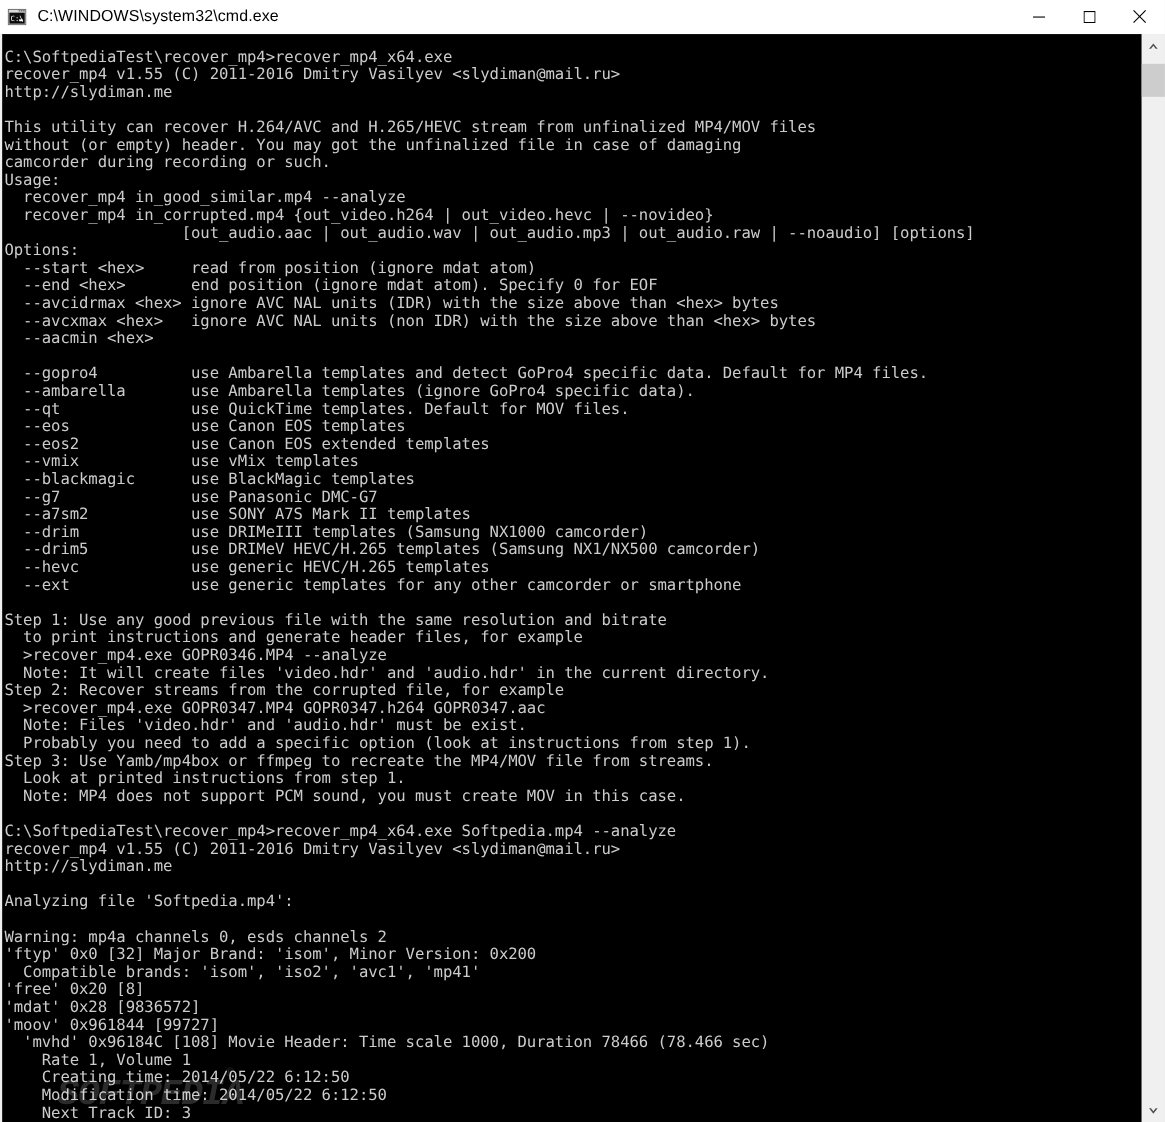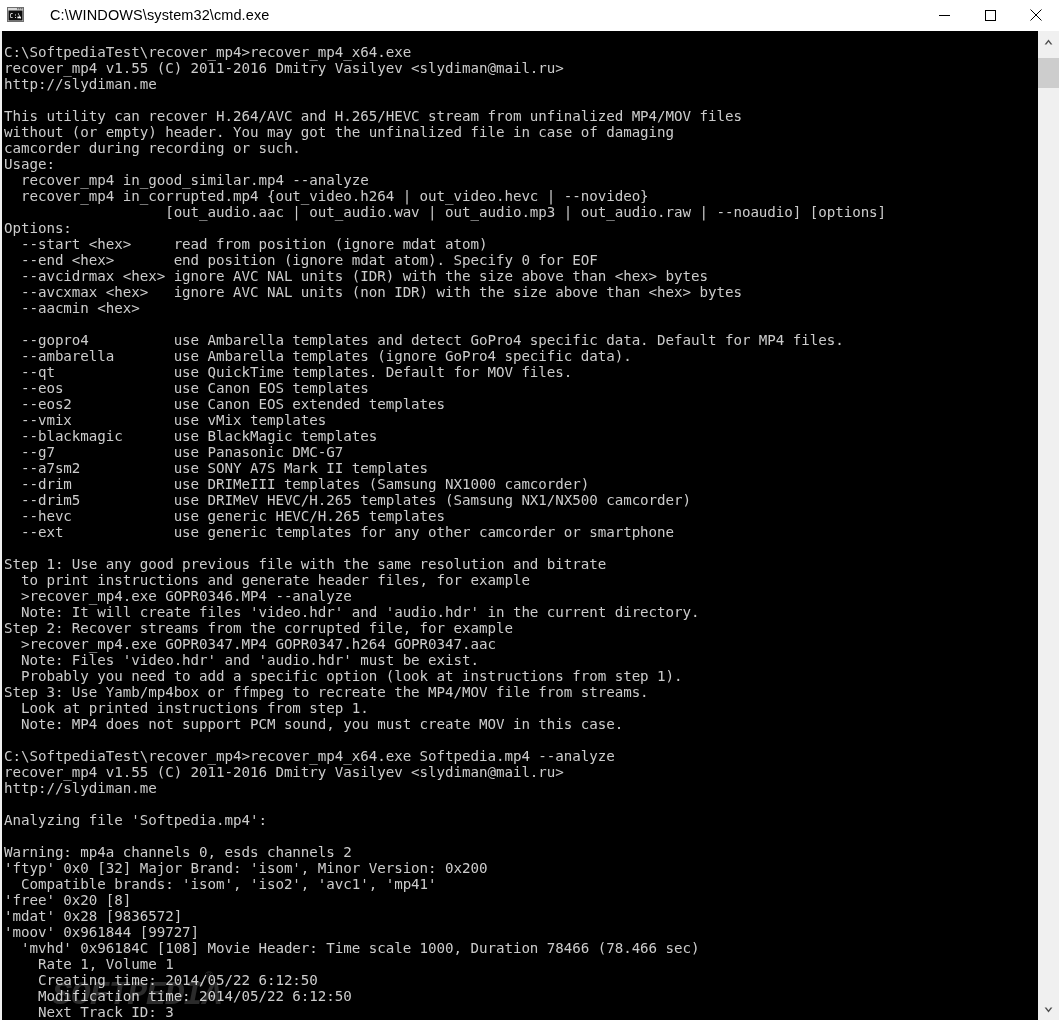--- a/index.html
+++ b/index.html
@@ -26,25 +26,24 @@
     width: 1059px;
     height: 31px;
     background: #ffffff;
     border-bottom: 1px solid #ffffff;
     display: flex;
     align-items: center;
     box-sizing: border-box;
   }
   #title-left {
     display: flex;
-    align-items: flex-start;
+    align-items: center;
     padding-left: 7px;
     flex: 1 1 auto;
     min-width: 0;
-    gap: 16px;
   }
   .cmd-icon {
     width: 17px;
     height: 15px;
     flex: 0 0 auto;
     display: block;
   }
   #title-text {
     font-family: "Liberation Sans", sans-serif;
     font-size: 14.5px;

